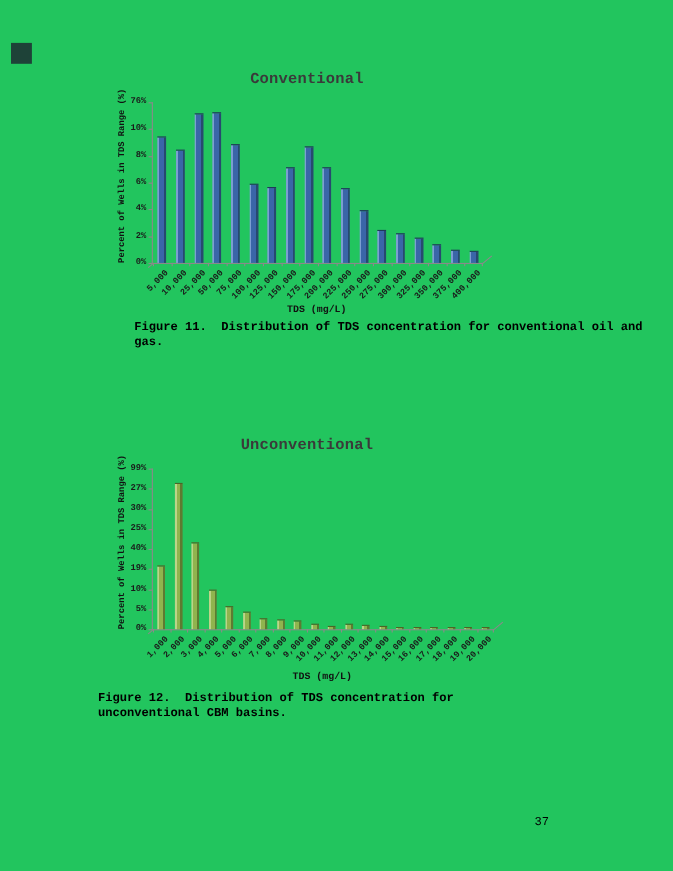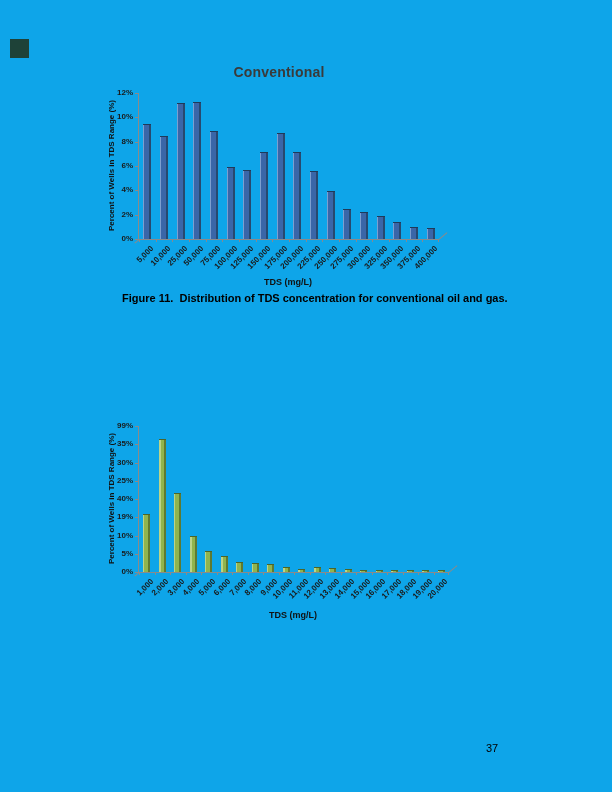--- a/index.html
+++ b/index.html
@@ -1,18 +1,18 @@
 <!DOCTYPE html>
 <html><head>
 <meta charset="utf-8">
 <style>
   html,body{margin:0;padding:0;background:#888;}
   .page{
-    position:relative; width:612px; height:792px; background:#0ea5e9;
-    font-family:Liberation Sans, sans-serif; color:#000;
+    position:relative; width:612px; height:792px; background:#22c55e;
+    font-family:Liberation Mono, monospace; color:#000;
     margin:0 auto; overflow:hidden;
   }
   .corner-mark{position:absolute; left:10px; top:39px; width:19px; height:19px;}
   .chart{position:absolute; width:368px; height:232px;}
   .chart-c1{left:95px; top:62px;}
   .chart-c2{left:95px; top:395px;}
   .chart-title{
     position:absolute; top:2px; left:0; right:0; text-align:center;
     font-size:14px; font-weight:bold; color:#3a3a3a; letter-spacing:0.2px;
   }
@@ -79,21 +79,21 @@
         <div class="ytick-label" style="top: 116.667px;">2%</div>
         <div class="ytick-mark" style="top: 121.667px;"></div>
         <div class="ytick-label" style="top: 92.3333px;">4%</div>
         <div class="ytick-mark" style="top: 97.3333px;"></div>
         <div class="ytick-label" style="top: 68px;">6%</div>
         <div class="ytick-mark" style="top: 73px;"></div>
         <div class="ytick-label" style="top: 43.6667px;">8%</div>
         <div class="ytick-mark" style="top: 48.6667px;"></div>
         <div class="ytick-label" style="top: 19.3333px;">10%</div>
         <div class="ytick-mark" style="top: 24.3333px;"></div>
-        <div class="ytick-label" style="top: -5px;">12%</div>
+        <div class="ytick-label" style="top: -5px;">76%</div>
         <div class="ytick-mark" style="top: 0px;"></div>
         <div class="xtick-mark" style="left: 0px;"></div>
         <div class="xtick-mark" style="left: 16.6667px;"></div>
         <div class="xtick-mark" style="left: 33.3333px;"></div>
         <div class="xtick-mark" style="left: 50px;"></div>
         <div class="xtick-mark" style="left: 66.6667px;"></div>
         <div class="xtick-mark" style="left: 83.3333px;"></div>
         <div class="xtick-mark" style="left: 100px;"></div>
         <div class="xtick-mark" style="left: 116.667px;"></div>
         <div class="xtick-mark" style="left: 133.333px;"></div>
@@ -142,39 +142,40 @@
         <div class="bar" style="left: 271px; width: 8px; height: 10.95px; background: linear-gradient(90deg, rgb(124, 159, 209) 0px, rgb(124, 159, 209) 1.5px, rgb(58, 102, 168) 1.5px, rgb(58, 102, 168) calc(100% - 2px), rgb(39, 73, 111) calc(100% - 2px)); border-top: 1px solid rgb(31, 58, 89);"></div>
         <div class="xtick-label" style="left: 207px; top: 151px;">375,000</div>
         <div class="bar" style="left: 287.667px; width: 8px; height: 9.73333px; background: linear-gradient(90deg, rgb(124, 159, 209) 0px, rgb(124, 159, 209) 1.5px, rgb(58, 102, 168) 1.5px, rgb(58, 102, 168) calc(100% - 2px), rgb(39, 73, 111) calc(100% - 2px)); border-top: 1px solid rgb(31, 58, 89);"></div>
         <div class="xtick-label" style="left: 223.667px; top: 151px;">400,000</div>
       </div>
     <div class="xlabel">TDS (mg/L)</div>
   </div>
   <div class="caption caption-1">Figure 11.  Distribution of TDS concentration for conventional oil and gas.</div>
 
   <div class="chart chart-c2">
+    <div class="chart-title">Unconventional</div>
     <div class="ylabel">Percent of Wells in TDS Range (%)</div>
     <div class="plot">
       <div class="floor-end"></div>
       <div class="floor-foot"></div>
     <div class="ytick-label" style="top: 141px;">0%</div>
         <div class="ytick-mark" style="top: 146px;"></div>
         <div class="ytick-label" style="top: 122.75px;">5%</div>
         <div class="ytick-mark" style="top: 127.75px;"></div>
         <div class="ytick-label" style="top: 104.5px;">10%</div>
         <div class="ytick-mark" style="top: 109.5px;"></div>
         <div class="ytick-label" style="top: 86.25px;">19%</div>
         <div class="ytick-mark" style="top: 91.25px;"></div>
         <div class="ytick-label" style="top: 68px;">40%</div>
         <div class="ytick-mark" style="top: 73px;"></div>
         <div class="ytick-label" style="top: 49.75px;">25%</div>
         <div class="ytick-mark" style="top: 54.75px;"></div>
         <div class="ytick-label" style="top: 31.5px;">30%</div>
         <div class="ytick-mark" style="top: 36.5px;"></div>
-        <div class="ytick-label" style="top: 13.25px;">35%</div>
+        <div class="ytick-label" style="top: 13.25px;">27%</div>
         <div class="ytick-mark" style="top: 18.25px;"></div>
         <div class="ytick-label" style="top: -5px;">99%</div>
         <div class="ytick-mark" style="top: 0px;"></div>
         <div class="xtick-mark" style="left: 0px;"></div>
         <div class="xtick-mark" style="left: 15.5px;"></div>
         <div class="xtick-mark" style="left: 31px;"></div>
         <div class="xtick-mark" style="left: 46.5px;"></div>
         <div class="xtick-mark" style="left: 62px;"></div>
         <div class="xtick-mark" style="left: 77.5px;"></div>
         <div class="xtick-mark" style="left: 93px;"></div>
@@ -228,16 +229,17 @@
         <div class="xtick-label" style="left: 187.75px; top: 151px;">17,000</div>
         <div class="bar" style="left: 267.75px; width: 7px; height: 1.46px; background: linear-gradient(90deg, rgb(188, 212, 137) 0px, rgb(188, 212, 137) 1.5px, rgb(144, 180, 78) 1.5px, rgb(144, 180, 78) calc(100% - 2px), rgb(94, 122, 49) calc(100% - 2px)); border-top: 1px solid rgb(76, 101, 39);"></div>
         <div class="xtick-label" style="left: 203.25px; top: 151px;">18,000</div>
         <div class="bar" style="left: 283.25px; width: 7px; height: 1.095px; background: linear-gradient(90deg, rgb(188, 212, 137) 0px, rgb(188, 212, 137) 1.5px, rgb(144, 180, 78) 1.5px, rgb(144, 180, 78) calc(100% - 2px), rgb(94, 122, 49) calc(100% - 2px)); border-top: 1px solid rgb(76, 101, 39);"></div>
         <div class="xtick-label" style="left: 218.75px; top: 151px;">19,000</div>
         <div class="bar" style="left: 298.75px; width: 7px; height: 1.095px; background: linear-gradient(90deg, rgb(188, 212, 137) 0px, rgb(188, 212, 137) 1.5px, rgb(144, 180, 78) 1.5px, rgb(144, 180, 78) calc(100% - 2px), rgb(94, 122, 49) calc(100% - 2px)); border-top: 1px solid rgb(76, 101, 39);"></div>
         <div class="xtick-label" style="left: 234.25px; top: 151px;">20,000</div>
       </div>
     <div class="xlabel">TDS (mg/L)</div>
   </div>
+  <div class="caption caption-2">Figure 12.  Distribution of TDS concentration for unconventional CBM basins.</div>
 
   <div class="page-number">37</div>
 
 </div>
 
 </body></html>

